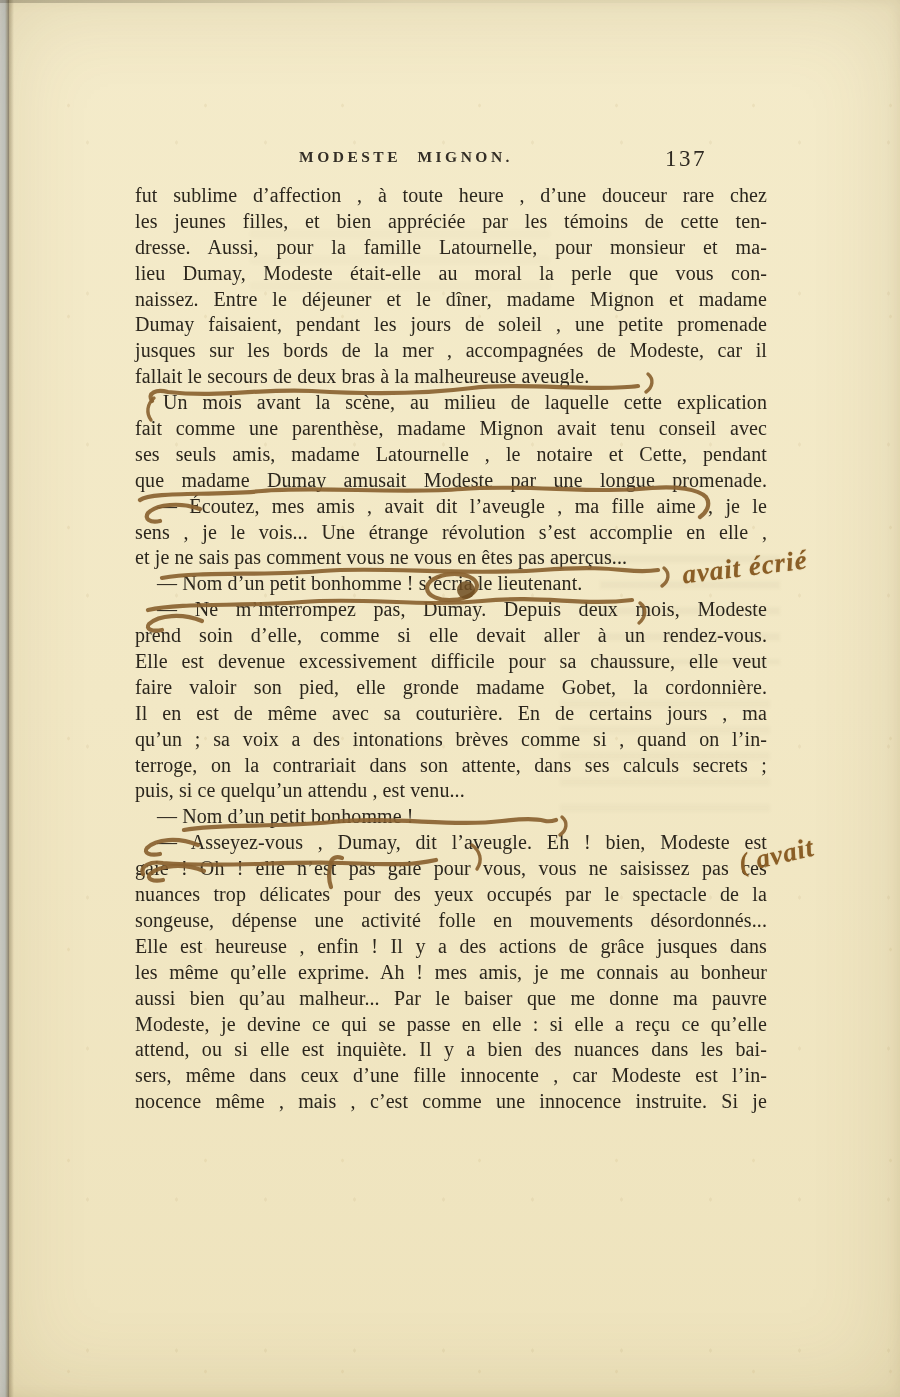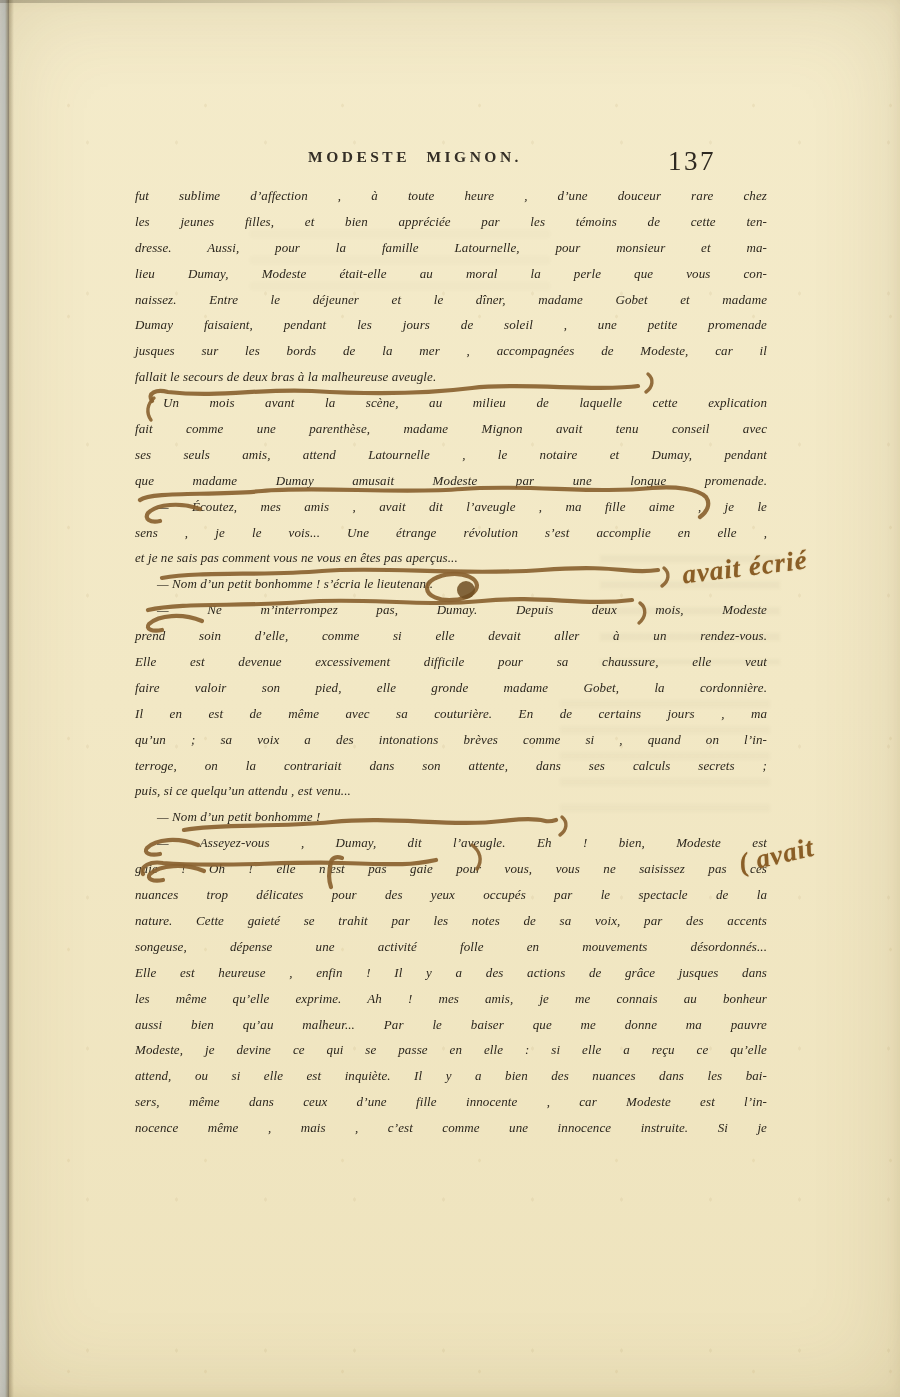--- a/index.html
+++ b/index.html
@@ -20,34 +20,34 @@
     content:"";position:absolute;inset:0;pointer-events:none;
     box-shadow:inset 0 0 90px rgba(120,95,40,.16), inset 0 0 14px rgba(110,85,35,.10);
   }
   .top-sliver{position:absolute;left:0;top:0;width:100%;height:3px;
     background:linear-gradient(90deg,rgba(40,36,26,.25),rgba(40,36,26,.05) 45%,rgba(40,36,26,0));}
   .edge-strip{position:absolute;left:0;top:0;width:9px;height:100%;
     background:linear-gradient(90deg,#d5d8d6 0%,#c7cbc9 55%,#a39e8d 85%,#8a8270 100%);}
   .edge-shadow{position:absolute;left:9px;top:0;width:5px;height:100%;
     background:linear-gradient(90deg,rgba(90,75,45,.35),rgba(90,75,45,0));}
 
-  .header{position:absolute;left:144px;top:148px;width:632px;height:28px;}
+  .header{position:absolute;left:135px;top:148px;width:632px;height:28px;}
   .header .title{
     position:absolute;left:0;right:90px;text-align:center;
     font-weight:bold;font-size:15.5px;letter-spacing:3.5px;word-spacing:9px;color:#332e26;
   }
   .header .pagenum{
     position:absolute;right:60px;top:-2px;
-    font-size:27px;letter-spacing:2.5px;color:#2f2a22;
+    font-size:23px;letter-spacing:2.5px;color:#2f2a22;
   }
 
   .textblock{position:absolute;left:135px;top:183px;width:632px;}
   .line{
-    height:25.9px;line-height:25.9px;font-size:13px;
-    white-space:nowrap;letter-spacing:.1px;font-style:italic;
+    height:25.9px;line-height:25.9px;font-size:20px;
+    white-space:nowrap;letter-spacing:.1px;
   }
   .line.just{white-space:normal;text-align:justify;text-align-last:justify;text-justify:inter-word;}
   .line.ind-lg{padding-left:28px;}
   .line.ind-sm{padding-left:22px;}
   .line.just.ind-lg{text-indent:28px;padding-left:0;}
   .line.just.ind-sm{text-indent:22px;padding-left:0;}
 
   .marks{position:absolute;left:0;top:0;pointer-events:none;}
   .marks path,.marks ellipse{fill:none;stroke:#8a6230;stroke-width:4.2;stroke-linecap:round;opacity:.92;}
   .marks .blob{fill:#6f4e22;stroke:none;opacity:.85;}
@@ -84,45 +84,44 @@
     <span class="title">MODESTE MIGNON.</span>
     <span class="pagenum">137</span>
   </div>
 
   <div class="textblock">
 
   <div class="line just">fut sublime d’affection , à toute heure , d’une douceur rare chez</div>
       <div class="line just">les jeunes filles, et bien appréciée par les témoins de cette ten-</div>
       <div class="line just">dresse. Aussi, pour la famille Latournelle, pour monsieur et ma-</div>
       <div class="line just">lieu Dumay, Modeste était-elle au moral la perle que vous con-</div>
-      <div class="line just">naissez. Entre le déjeuner et le dîner, madame Gobet et madame</div>
+      <div class="line just">naissez. Entre le déjeuner et le dîner, madame Mignon et madame</div>
       <div class="line just">Dumay faisaient, pendant les jours de soleil , une petite promenade</div>
       <div class="line just">jusques sur les bords de la mer , accompagnées de Modeste, car il</div>
       <div class="line">fallait le secours de deux bras à la malheureuse aveugle.</div>
       <div class="line just ind-lg">Un mois avant la scène, au milieu de laquelle cette explication</div>
       <div class="line just">fait comme une parenthèse, madame Mignon avait tenu conseil avec</div>
-      <div class="line just">ses seuls amis, attend Latournelle , le notaire et Dumay, pendant</div>
+      <div class="line just">ses seuls amis, madame Latournelle , le notaire et Cette, pendant</div>
       <div class="line just">que madame Dumay amusait Modeste par une longue promenade.</div>
       <div class="line just ind-sm">— Écoutez, mes amis , avait dit l’aveugle , ma fille aime , je le</div>
       <div class="line just">sens , je le vois... Une étrange révolution s’est accomplie en elle ,</div>
       <div class="line">et je ne sais pas comment vous ne vous en êtes pas aperçus...</div>
       <div class="line ind-sm">— Nom d’un petit bonhomme ! s’écria le lieutenant.</div>
       <div class="line just ind-sm">— Ne m’interrompez pas, Dumay. Depuis deux mois, Modeste</div>
       <div class="line just">prend soin d’elle, comme si elle devait aller à un rendez-vous.</div>
       <div class="line just">Elle est devenue excessivement difficile pour sa chaussure, elle veut</div>
       <div class="line just">faire valoir son pied, elle gronde madame Gobet, la cordonnière.</div>
       <div class="line just">Il en est de même avec sa couturière. En de certains jours , ma</div>
       <div class="line just">qu’un ; sa voix a des intonations brèves comme si , quand on l’in-</div>
       <div class="line just">terroge, on la contrariait dans son attente, dans ses calculs secrets ;</div>
       <div class="line">puis, si ce quelqu’un attendu , est venu...</div>
       <div class="line ind-sm">— Nom d’un petit bonhomme !</div>
       <div class="line just ind-sm">— Asseyez-vous , Dumay, dit l’aveugle. Eh ! bien, Modeste est</div>
       <div class="line just">gaie ! Oh ! elle n’est pas gaie pour vous, vous ne saisissez pas ces</div>
       <div class="line just">nuances trop délicates pour des yeux occupés par le spectacle de la</div>
-      <div class="line just">nature. Cette gaieté se trahit par les notes de sa voix, par des accents</div>
       <div class="line just">songeuse, dépense une activité folle en mouvements désordonnés...</div>
       <div class="line just">Elle est heureuse , enfin ! Il y a des actions de grâce jusques dans</div>
       <div class="line just">les même qu’elle exprime. Ah ! mes amis, je me connais au bonheur</div>
       <div class="line just">aussi bien qu’au malheur... Par le baiser que me donne ma pauvre</div>
       <div class="line just">Modeste, je devine ce qui se passe en elle : si elle a reçu ce qu’elle</div>
       <div class="line just">attend, ou si elle est inquiète. Il y a bien des nuances dans les bai-</div>
       <div class="line just">sers, même dans ceux d’une fille innocente , car Modeste est l’in-</div>
       <div class="line just">nocence même , mais , c’est comme une innocence instruite. Si je</div>
     </div>
 

